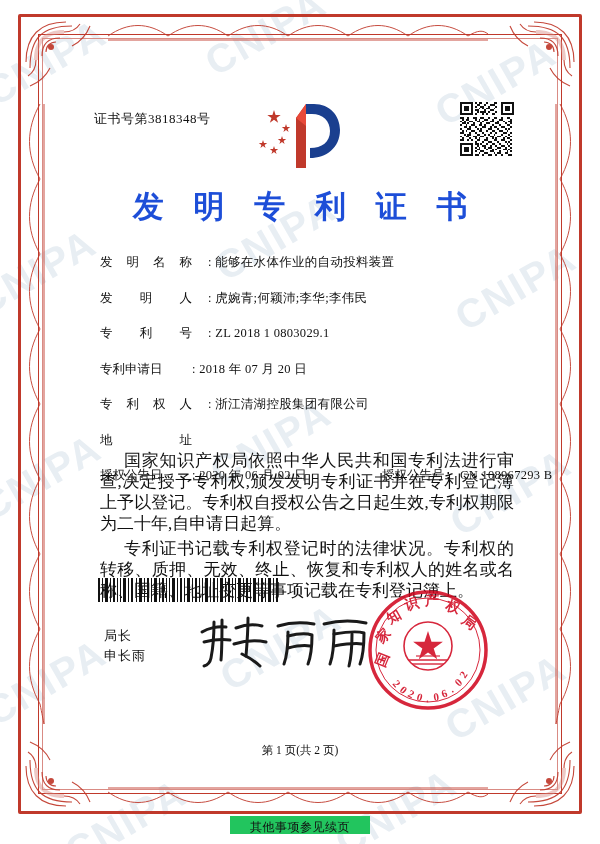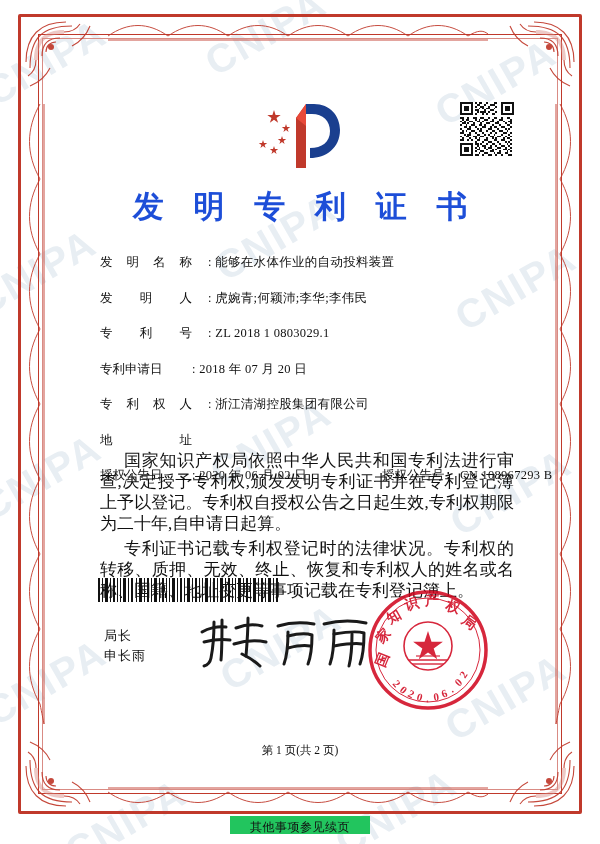--- a/index.html
+++ b/index.html
@@ -368,20 +368,21 @@
   </svg>
   <svg class="edge-right" viewBox="0 0 24 620" preserveAspectRatio="none">
     <g fill="none" stroke="#c0392b" stroke-width="1">
       <path d="M18,0 C4,25 4,50 18,75 C4,100 4,125 18,150 C4,175 4,200 18,225 C4,250 4,275 18,300 C4,325 4,350 18,375 C4,400 4,425 18,450 C4,475 4,500 18,525 C4,550 4,575 18,600 C20,610 21,615 22,620"></path>
       <path d="M22,0 L22,620"></path>
     </g>
   </svg>
 
   <div class="content">
 
+    <div class="cert-no">证书号第3818348号</div>
 
     <svg class="qr" viewBox="0 0 29 29" shape-rendering="crispEdges">
       <rect width="29" height="29" fill="#fff"></rect>
       <g fill="#111">
         <rect x="0" y="0" width="7" height="1"></rect>
           <rect x="0" y="6" width="7" height="1"></rect>
         <rect x="0" y="0" width="1" height="7"></rect>
           <rect x="6" y="0" width="1" height="7"></rect>
         <rect x="2" y="2" width="3" height="3"></rect>
         <rect x="22" y="0" width="7" height="1"></rect>

